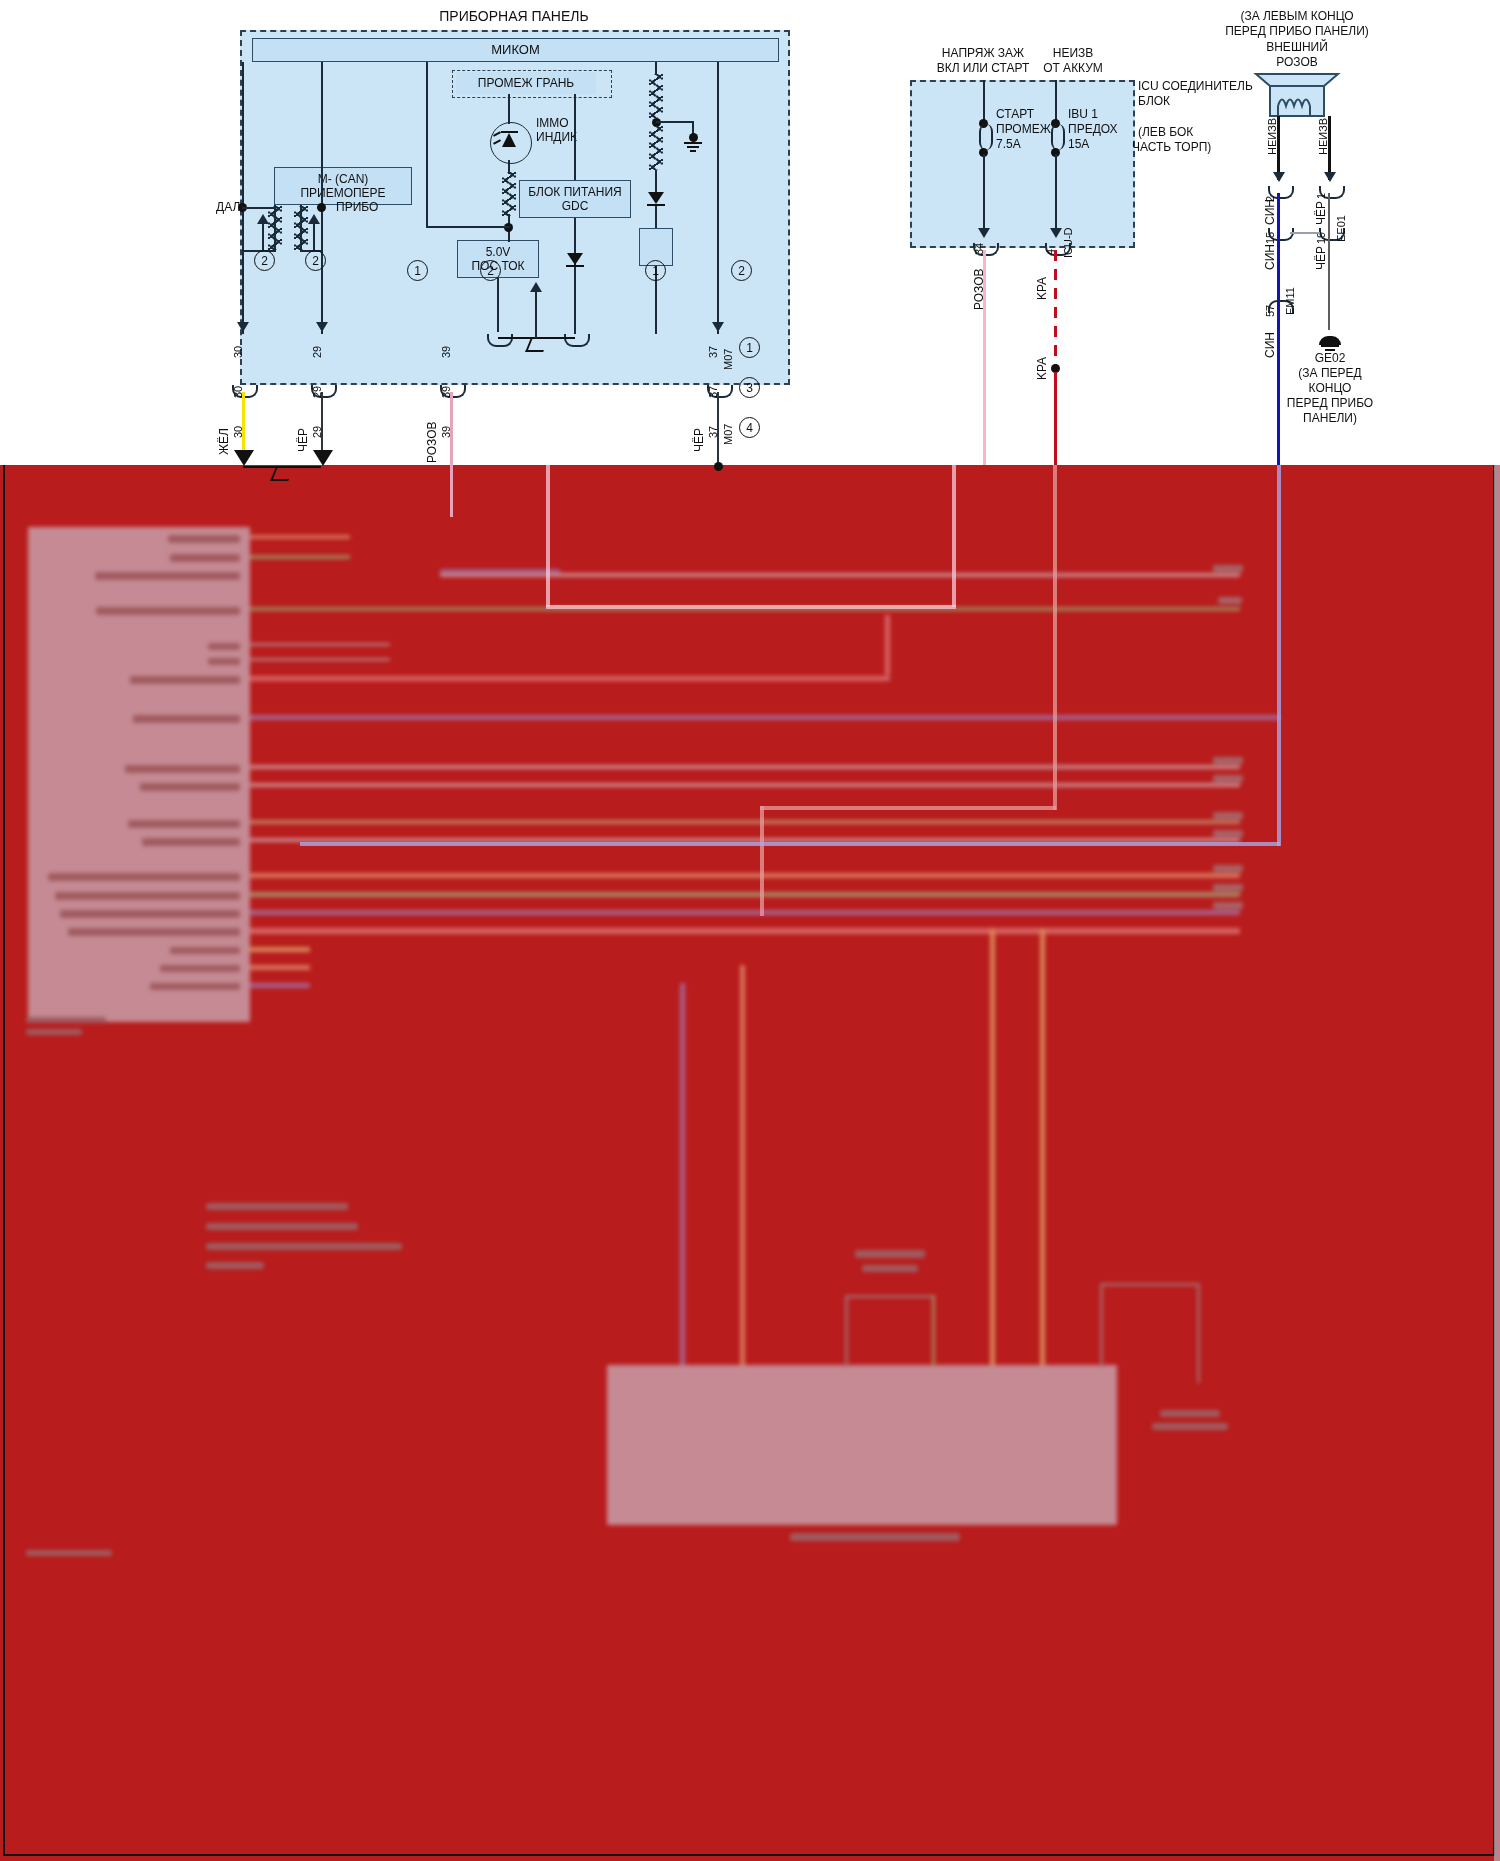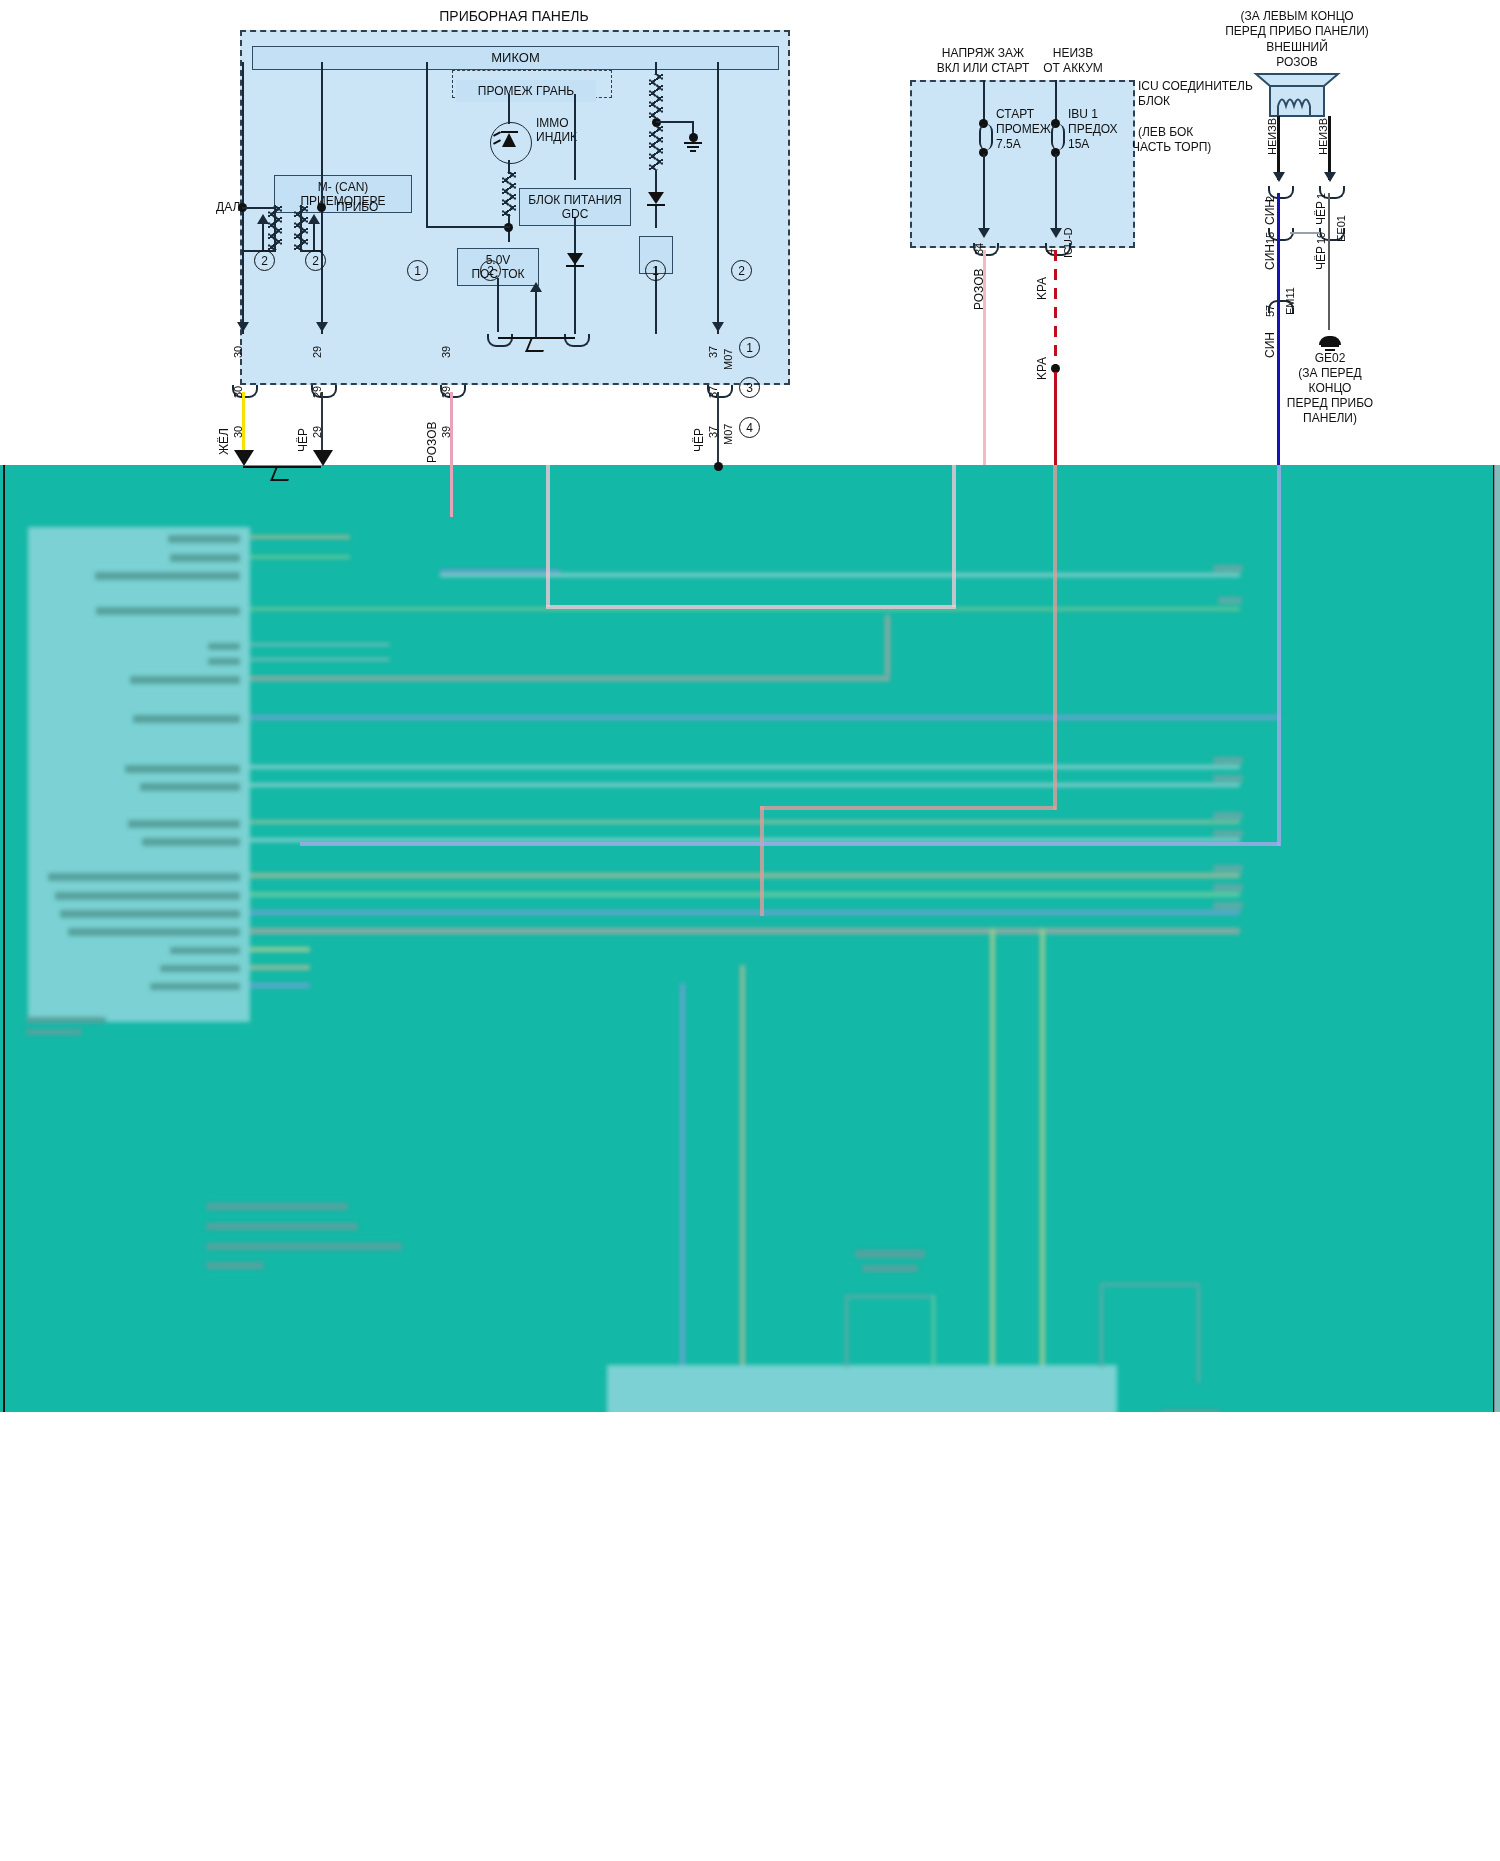--- a/index.html
+++ b/index.html
@@ -1,33 +1,33 @@
 <!DOCTYPE html>
 <html><head>
 <meta charset="utf-8">
 <style>
   html,body{margin:0;padding:0;background:#fff;}
   body{font-family:"Liberation Sans",sans-serif;}
-  #page{position:relative;width:1500px;height:1412px;background:#14b8a6;overflow:hidden;}
+  #page{position:relative;width:1500px;height:1861px;background:#b91c1c;overflow:hidden;}
 
   
   #frame{position:absolute;left:3px;top:3px;width:1492px;height:1853px;border:2px solid #151515;box-sizing:border-box;}
 
   
   .lbl{position:absolute;white-space:pre;color:#111;line-height:1.16;}
   .ctr{text-align:center;transform:translateX(-50%);}
   .vert{transform-origin:left top;transform:rotate(-90deg);white-space:nowrap;}
   .wire{position:absolute;}
   .vw{width:2px;}
   .hw{height:2px;}
   .blk{background:#1b2a38;}
   .dot{position:absolute;width:9px;height:9px;border-radius:50%;background:#111;}
   .box{position:absolute;background:#c3e0f5;border:1.6px solid #2d4d66;box-sizing:border-box;
        display:flex;flex-direction:column;align-items:center;justify-content:center;
-       color:#111;line-height:1.18;text-align:center;margin-top:8px;}
+       color:#111;line-height:1.18;text-align:center;}
   .dash{position:absolute;border:2.2px dashed #2f3f4e;box-sizing:border-box;}
   .fill{position:absolute;background:#cbe5f7;}
 
   
   .res{position:absolute;width:14px;
        background:
          linear-gradient(to bottom right,transparent 44%,#1b2a38 44%,#1b2a38 56%,transparent 56%) 0 0/14px 11px repeat-y,
          linear-gradient(to bottom left,transparent 44%,#1b2a38 44%,#1b2a38 56%,transparent 56%) 0 5.5px/14px 11px repeat-y;}
 
   

